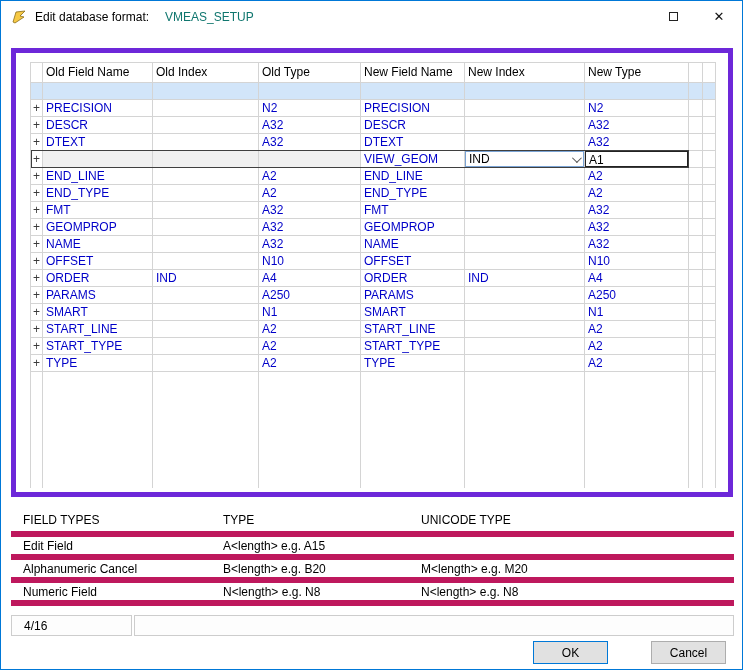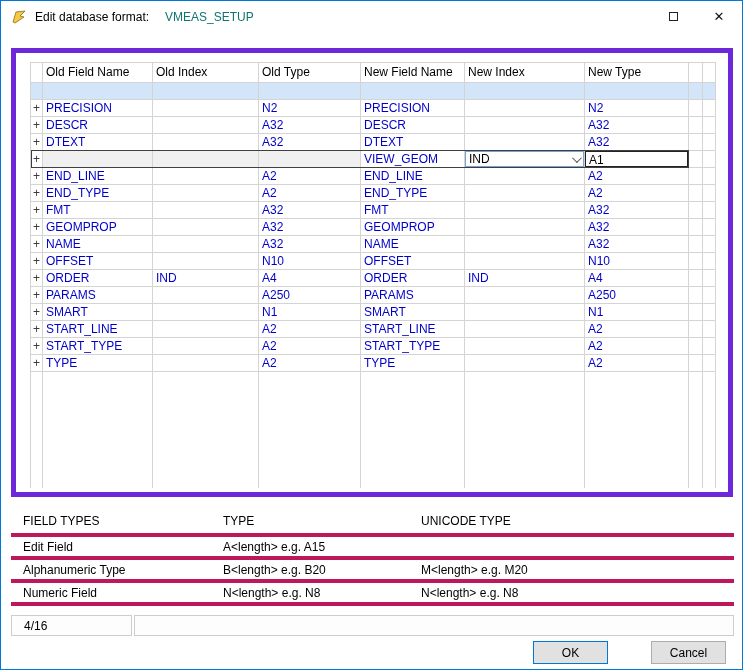--- a/index.html
+++ b/index.html
@@ -36,21 +36,21 @@
   .g-fill .g-cell{border-bottom:none;}
   .active-outline{position:absolute;left:0;top:-1px;width:658px;height:18px;border:1px solid #3f3f3f;pointer-events:none;z-index:3;}
   .combo{position:absolute;inset:0;border:1px solid #7aa3d4;background:#fff;color:#000;display:flex;align-items:center;z-index:4;padding-left:3px;}
   .combo .val{flex:1 1 auto;overflow:hidden;white-space:nowrap;}
   .chev{flex:0 0 16px;height:100%;display:flex;align-items:center;justify-content:center;}
   .chev::before{content:'';width:6px;height:6px;border-right:1px solid #555;border-bottom:1px solid #555;transform:rotate(45deg) translateY(-2px);display:block;}
   .editor{position:absolute;inset:0;border:1px solid #222;background:#fff;color:#000;z-index:4;line-height:14px;padding:1px 0 0 3px;}
 
   
   .legend{position:absolute;left:10px;top:508px;width:723px;font-size:12px;color:#000;}
-  .legend-row{display:grid;grid-template-columns:200px 198px 1fr;padding-left:12px;align-items:center;height:23px;border-bottom:4px solid #be185d;}
+  .legend-row{display:grid;grid-template-columns:200px 198px 1fr;padding-left:12px;align-items:center;height:23px;border-bottom:6px solid #be185d;}
   .legend-row.legend-header{height:28px;}
   .legend-row span{white-space:nowrap;overflow:hidden;}
 
   
   .status{position:absolute;left:10px;top:614px;width:723px;height:21px;display:flex;gap:2px;}
   .status-panel{border:1px solid #cdcdcd;background:#fdfdfd;height:100%;}
   .status-panel.first{width:121px;display:flex;align-items:center;padding-left:12px;font-size:12px;color:#000;}
   .status-panel.rest{flex:1 1 auto;}
 
   
@@ -308,21 +308,21 @@
     <div class="legend-row legend-header">
       <span>FIELD TYPES</span>
       <span>TYPE</span>
       <span>UNICODE TYPE</span>
     </div>
     <div class="legend-row">
       <span>Edit Field</span>
       <span>A&lt;length&gt; e.g. A15</span>
     </div>
     <div class="legend-row">
-      <span>Alphanumeric Type</span>
+      <span>Alphanumeric Cancel</span>
       <span>B&lt;length&gt; e.g. B20</span>
       <span>M&lt;length&gt; e.g. M20</span>
     </div>
     <div class="legend-row">
       <span>Numeric Field</span>
       <span>N&lt;length&gt; e.g. N8</span>
       <span>N&lt;length&gt; e.g. N8</span>
     </div>
   </div>
 

